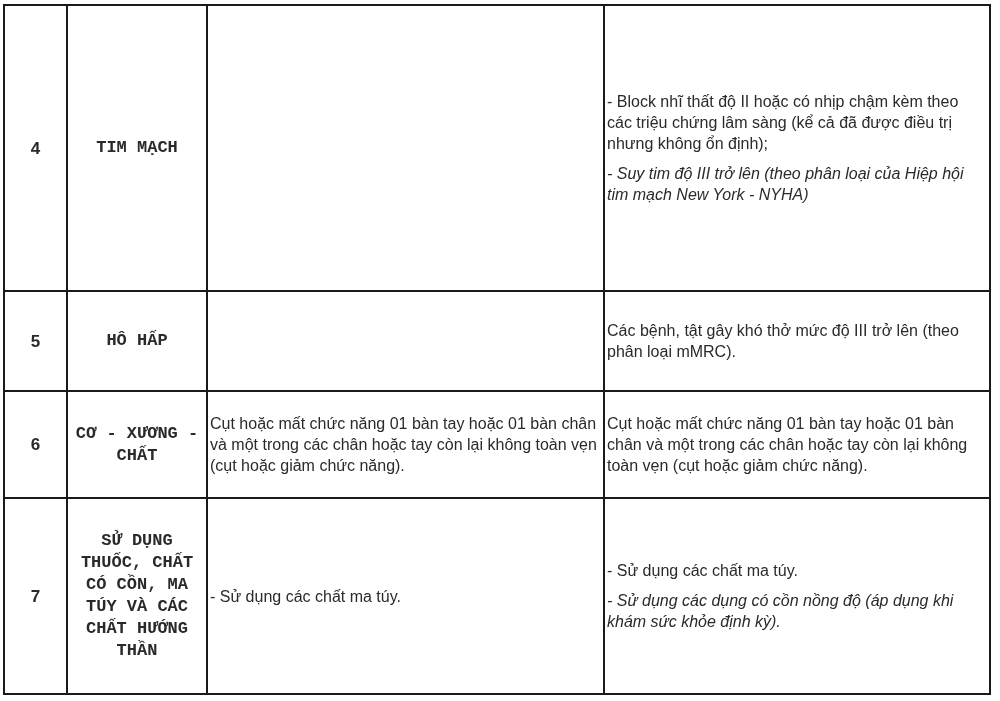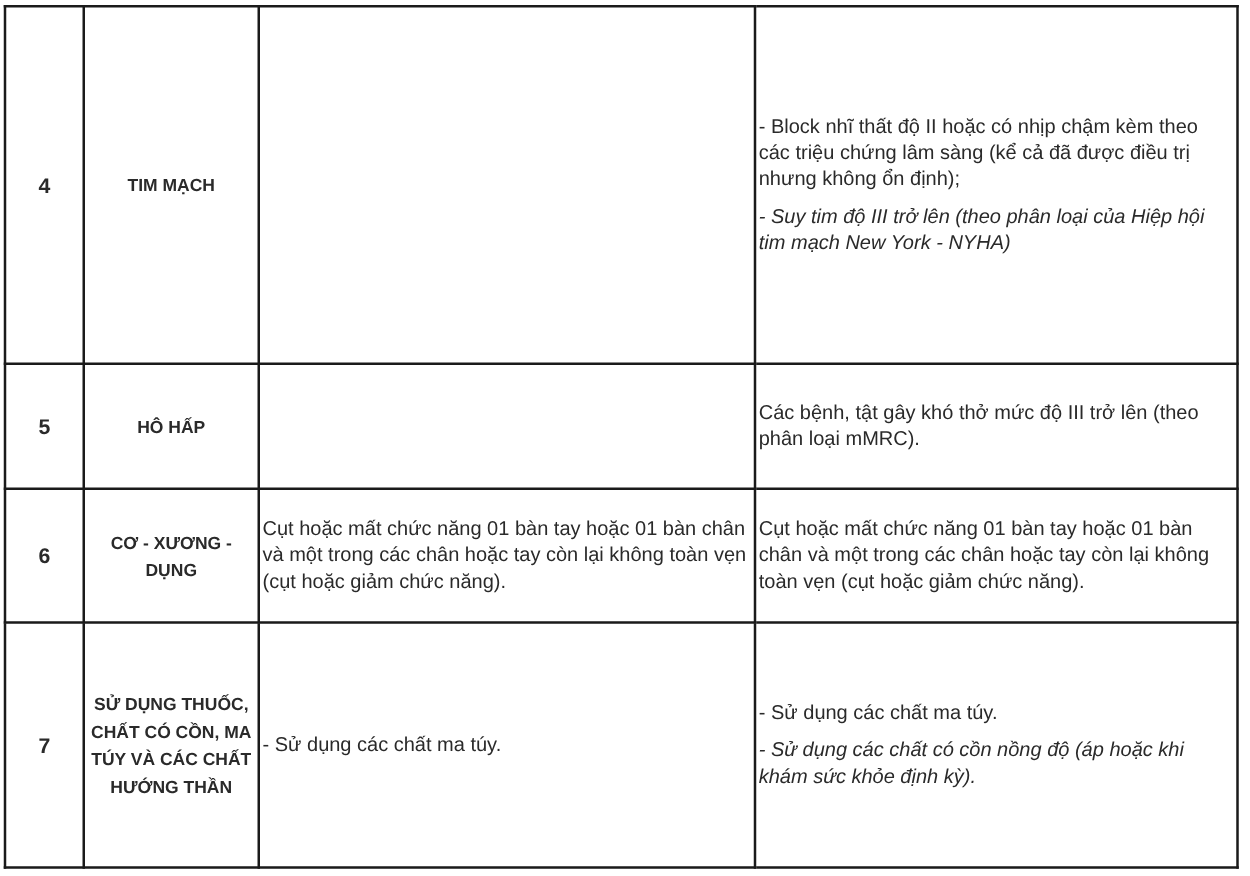--- a/index.html
+++ b/index.html
@@ -3,21 +3,21 @@
 <meta charset="utf-8">
 <style>
   html, body { margin:0; padding:0; background:#ffffff; }
   body { width:1000px; height:701px; position:relative; overflow:hidden;
          font-family:"Liberation Sans", sans-serif; color:#2a2a2a; }
   table { position:absolute; left:3px; top:4px; border-collapse:collapse;
           table-layout:fixed; width:986px; }
   td { border:2px solid #1a1a1a; padding:4px 2px; vertical-align:middle;
        font-size:16px; line-height:21px;margin-top:40px; }
   td.num { text-align:center; font-weight:bold; font-size:17px; }
-  td.cat { text-align:center; font-weight:bold; font-size:14px; line-height:22px; }
+  td.cat { text-align:center; font-weight:bold; font-size:17px; line-height:22px;font-family:Liberation Mono, monospace; }
   td.txt { text-align:left; }
   p { margin:0; }
   p + p { margin-top:9px;font-style:italic; }
 </style>
 </head>
 <body>
 
 <table>
   <colgroup>
     <col style="width:63px">
@@ -38,33 +38,33 @@
     <tr style="height:100px">
       <td class="num">5</td>
       <td class="cat">HÔ HẤP</td>
       <td class="txt"></td>
       <td class="txt">
         <p>Các bệnh, tật gây khó thở mức độ III trở lên (theo phân loại mMRC).</p>
       </td>
     </tr>
     <tr style="height:107px">
       <td class="num">6</td>
-      <td class="cat">CƠ - XƯƠNG - DỤNG</td>
+      <td class="cat">CƠ - XƯƠNG - CHẤT</td>
       <td class="txt">
         <p>Cụt hoặc mất chức năng 01 bàn tay hoặc 01 bàn chân và một trong các chân hoặc tay còn lại không toàn vẹn (cụt hoặc giảm chức năng).</p>
       </td>
       <td class="txt">
         <p>Cụt hoặc mất chức năng 01 bàn tay hoặc 01 bàn chân và một trong các chân hoặc tay còn lại không toàn vẹn (cụt hoặc giảm chức năng).</p>
       </td>
     </tr>
     <tr style="height:196px">
       <td class="num">7</td>
       <td class="cat">SỬ DỤNG THUỐC, CHẤT CÓ CỒN, MA TÚY VÀ CÁC CHẤT HƯỚNG THẦN</td>
       <td class="txt">
         <p>- Sử dụng các chất ma túy.</p>
       </td>
       <td class="txt">
         <p>- Sử dụng các chất ma túy.</p>
-        <p>- Sử dụng các chất có cồn nồng độ (áp hoặc khi khám sức khỏe định kỳ).</p>
+        <p>- Sử dụng các dụng có cồn nồng độ (áp dụng khi khám sức khỏe định kỳ).</p>
       </td>
     </tr>
   </tbody>
 </table>
 
 </body></html>

